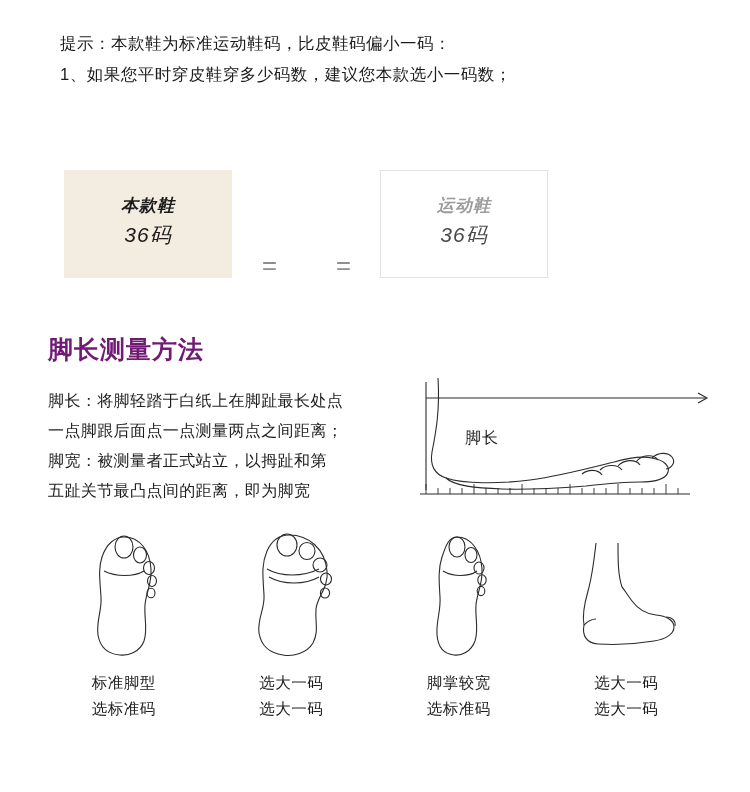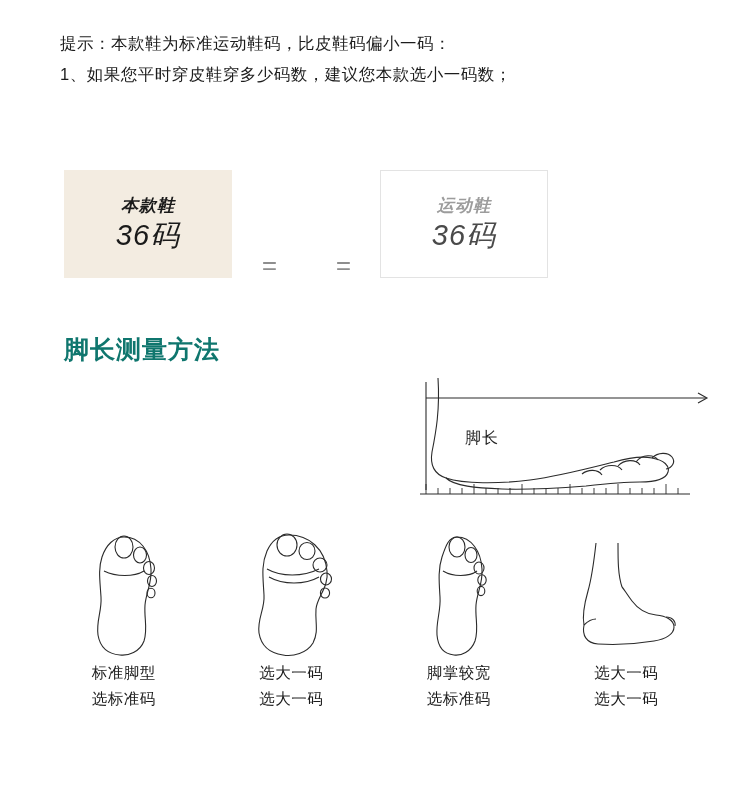--- a/index.html
+++ b/index.html
@@ -66,21 +66,21 @@
   }
   .size-label {
     font-size: 17px;
     font-weight: bold;
     line-height: 22px;
     letter-spacing: 1px;
   }
   .size-box.highlight .size-label { color: #1a1a1a; }
   .size-box.plain .size-label { color: #9c9c9c; }
   .size-value {
-    font-size: 29px;
+    font-size: 21px;
     line-height: 36px;
     margin-top: 0;
     letter-spacing: 1px;
   }
   .size-box.highlight .size-value { color: #1a1a1a; }
   .size-box.plain .size-value { color: #4a4a4a; }
   .equals {
     width: 74px;
     text-align: center;
     font-size: 26px;
@@ -89,22 +89,21 @@
   }
 
   
   .measure-title {
     position: absolute;
     left: 48px;
     top: 333px;
     font-size: 25px;
     font-weight: bold;
     letter-spacing: 1px;
-    color: #0f766e;
-    margin-left: 16px;
+    color: #701a75;
   }
   .measure-text {
     position: absolute;
     left: 48px;
     top: 386px;
     width: 330px;
   }
   .measure-text .mline {
     font-size: 16px;
     line-height: 30px;
@@ -142,20 +141,21 @@
     display: flex;
     flex-direction: column;
     align-items: center;
   }
   .foot-art {
     width: 120px;
     height: 135px;
     position: relative;
   }
   .foot-cap {
+    margin-top: 10px;
     text-align: center;
   }
   .foot-cap div {
     font-size: 15.5px;
     line-height: 26px;
     color: #1c1c1c;
     letter-spacing: 0.5px;
   }
   svg { display: block; }
 </style>
@@ -183,20 +183,26 @@
 
     <div class="size-box plain">
       <div class="size-label">运动鞋</div>
       <div class="size-value">36码</div>
     </div>
 
   </div>
 
   <div class="measure-title">脚长测量方法</div>
 
+  <div class="measure-text">
+    <div class="mline">脚长：将脚轻踏于白纸上在脚趾最长处点</div>
+    <div class="mline">一点脚跟后面点一点测量两点之间距离；</div>
+    <div class="mline">脚宽：被测量者正式站立，以拇趾和第</div>
+    <div class="mline">五趾关节最凸点间的距离，即为脚宽</div>
+  </div>
 
   <div class="foot-diagram">
     <svg width="330" height="140" viewBox="0 0 330 140" fill="none" stroke="#2b2b2b" stroke-width="1.1">
 
       <line x1="36" y1="28" x2="316" y2="28"></line>
       <polyline points="308,23 317,28 308,33" fill="none"></polyline>
 
       <line x1="36" y1="12" x2="36" y2="120"></line>
 
       <path d="M48,8 C50,40 46,62 42,82 C40,94 44,104 56,108" fill="none"></path>

